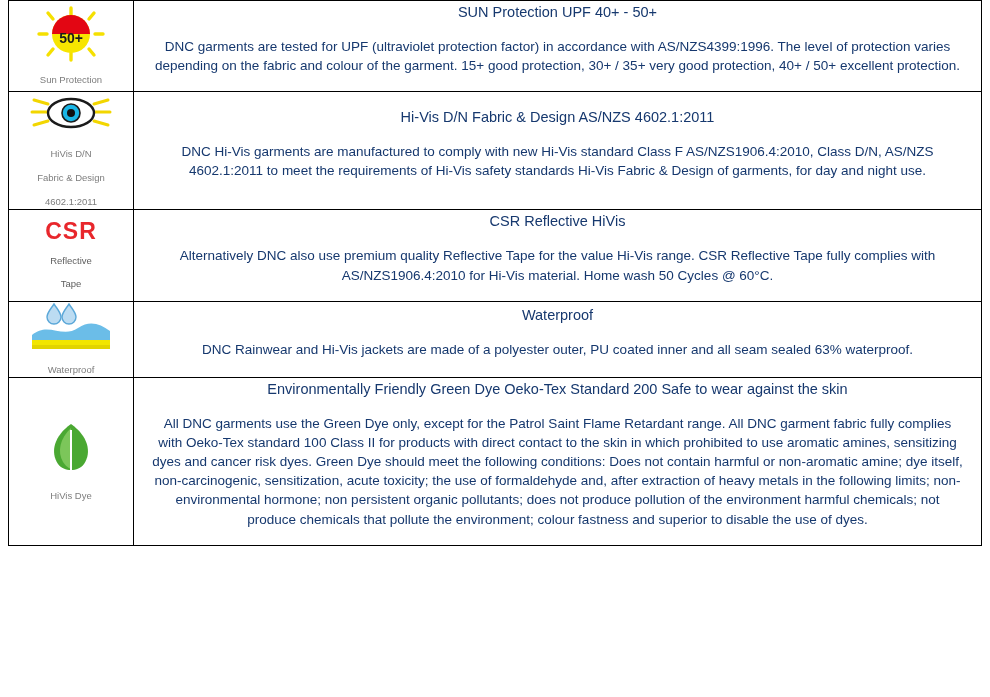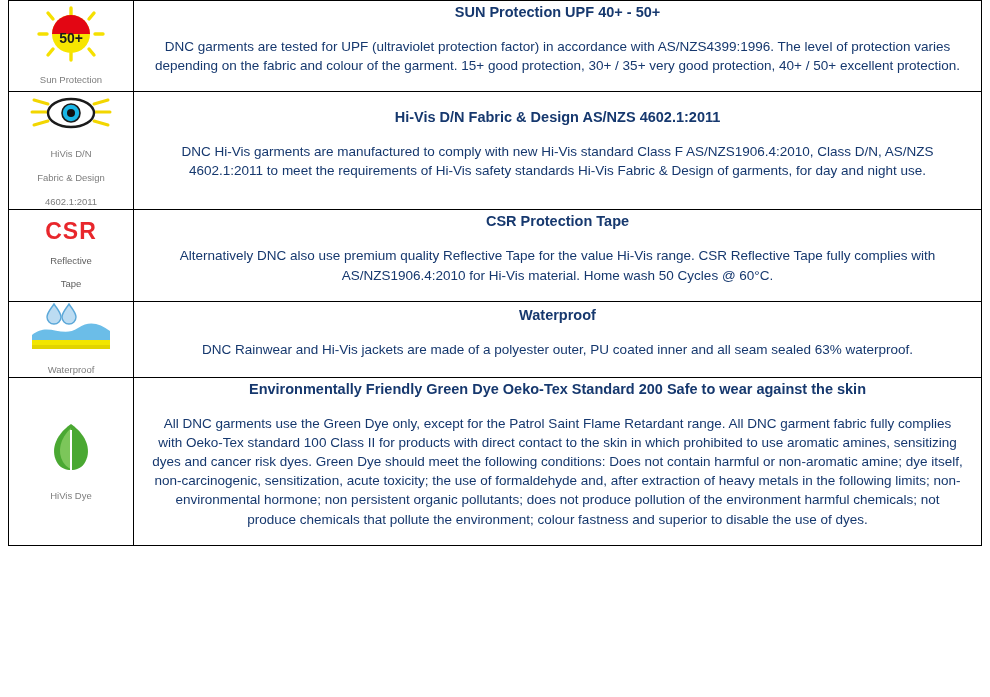--- a/index.html
+++ b/index.html
@@ -44,21 +44,21 @@
   td.icon-cell {
     width: 124px;
     text-align: center;
     padding: 6px 2px;
   }
   td.text-cell {
     padding: 8px 14px 10px 14px;
   }
   .feat-title {
     text-align: center;
-    font-weight: bold;
+    font-weight: normal;
     font-size: 14.5px;
     color: #16386e;
     margin: 2px 0 8px 0;
     line-height: 1.25;
   }
   .feat-body {
     text-align: center;
     font-size: 13.5px;
     color: #16386e;
     line-height: 1.42;
@@ -186,21 +186,21 @@
 
       <tr>
         <td class="icon-cell">
           <div class="icon-box">
             <div class="csr-text">CSR</div>
             <div class="icon-caption strong">Reflective</div>
             <div class="icon-caption strong">Tape</div>
           </div>
         </td>
         <td class="text-cell">
-          <div class="feat-title">CSR Protection Tape</div>
+          <div class="feat-title">CSR Reflective HiVis</div>
           <div class="feat-body">Alternatively DNC also use premium quality Reflective Tape for the value Hi-Vis range. CSR Reflective Tape fully complies with AS/NZS1906.4:2010 for Hi-Vis material. Home wash 50 Cycles @ 60°C.</div>
         </td>
       </tr>
 
       <tr>
         <td class="icon-cell">
           <div class="icon-box">
             <div class="icon-art water-art">
               <svg width="86" height="50" viewBox="0 0 86 50" xmlns="http://www.w3.org/2000/svg">
                 <path d="M26 2 c4 6 7 9 7 13 a7 7 0 0 1 -14 0 c0 -4 3 -7 7 -13 z" fill="#bcdcf2" stroke="#5aa7d8" stroke-width="1.4"></path>

